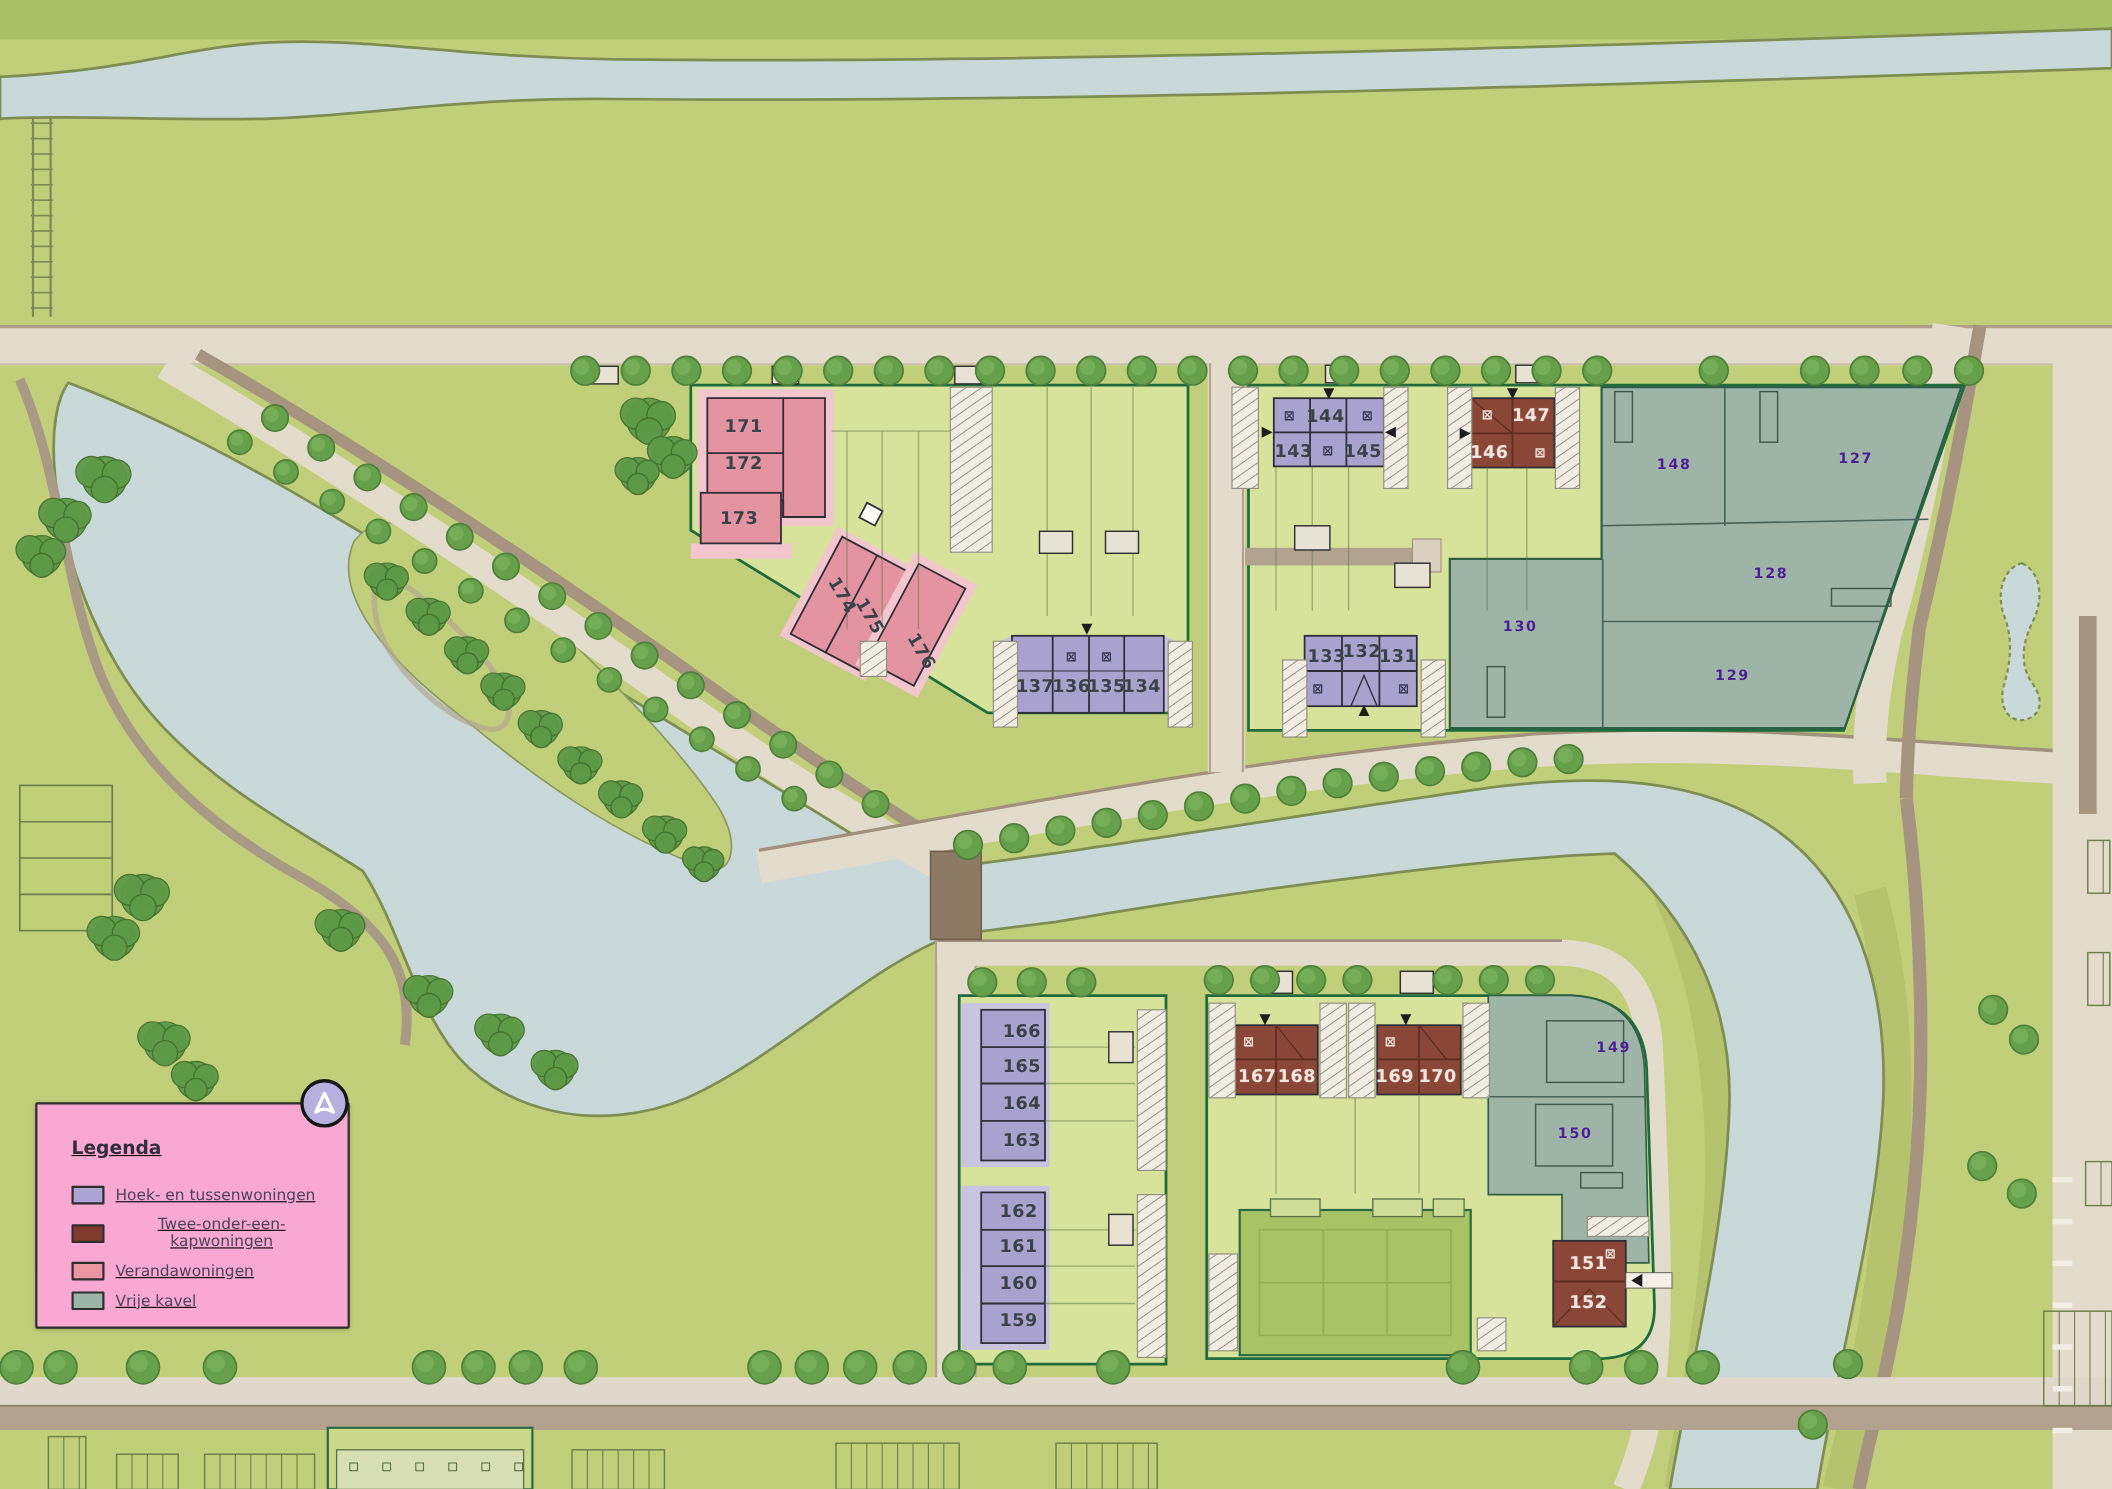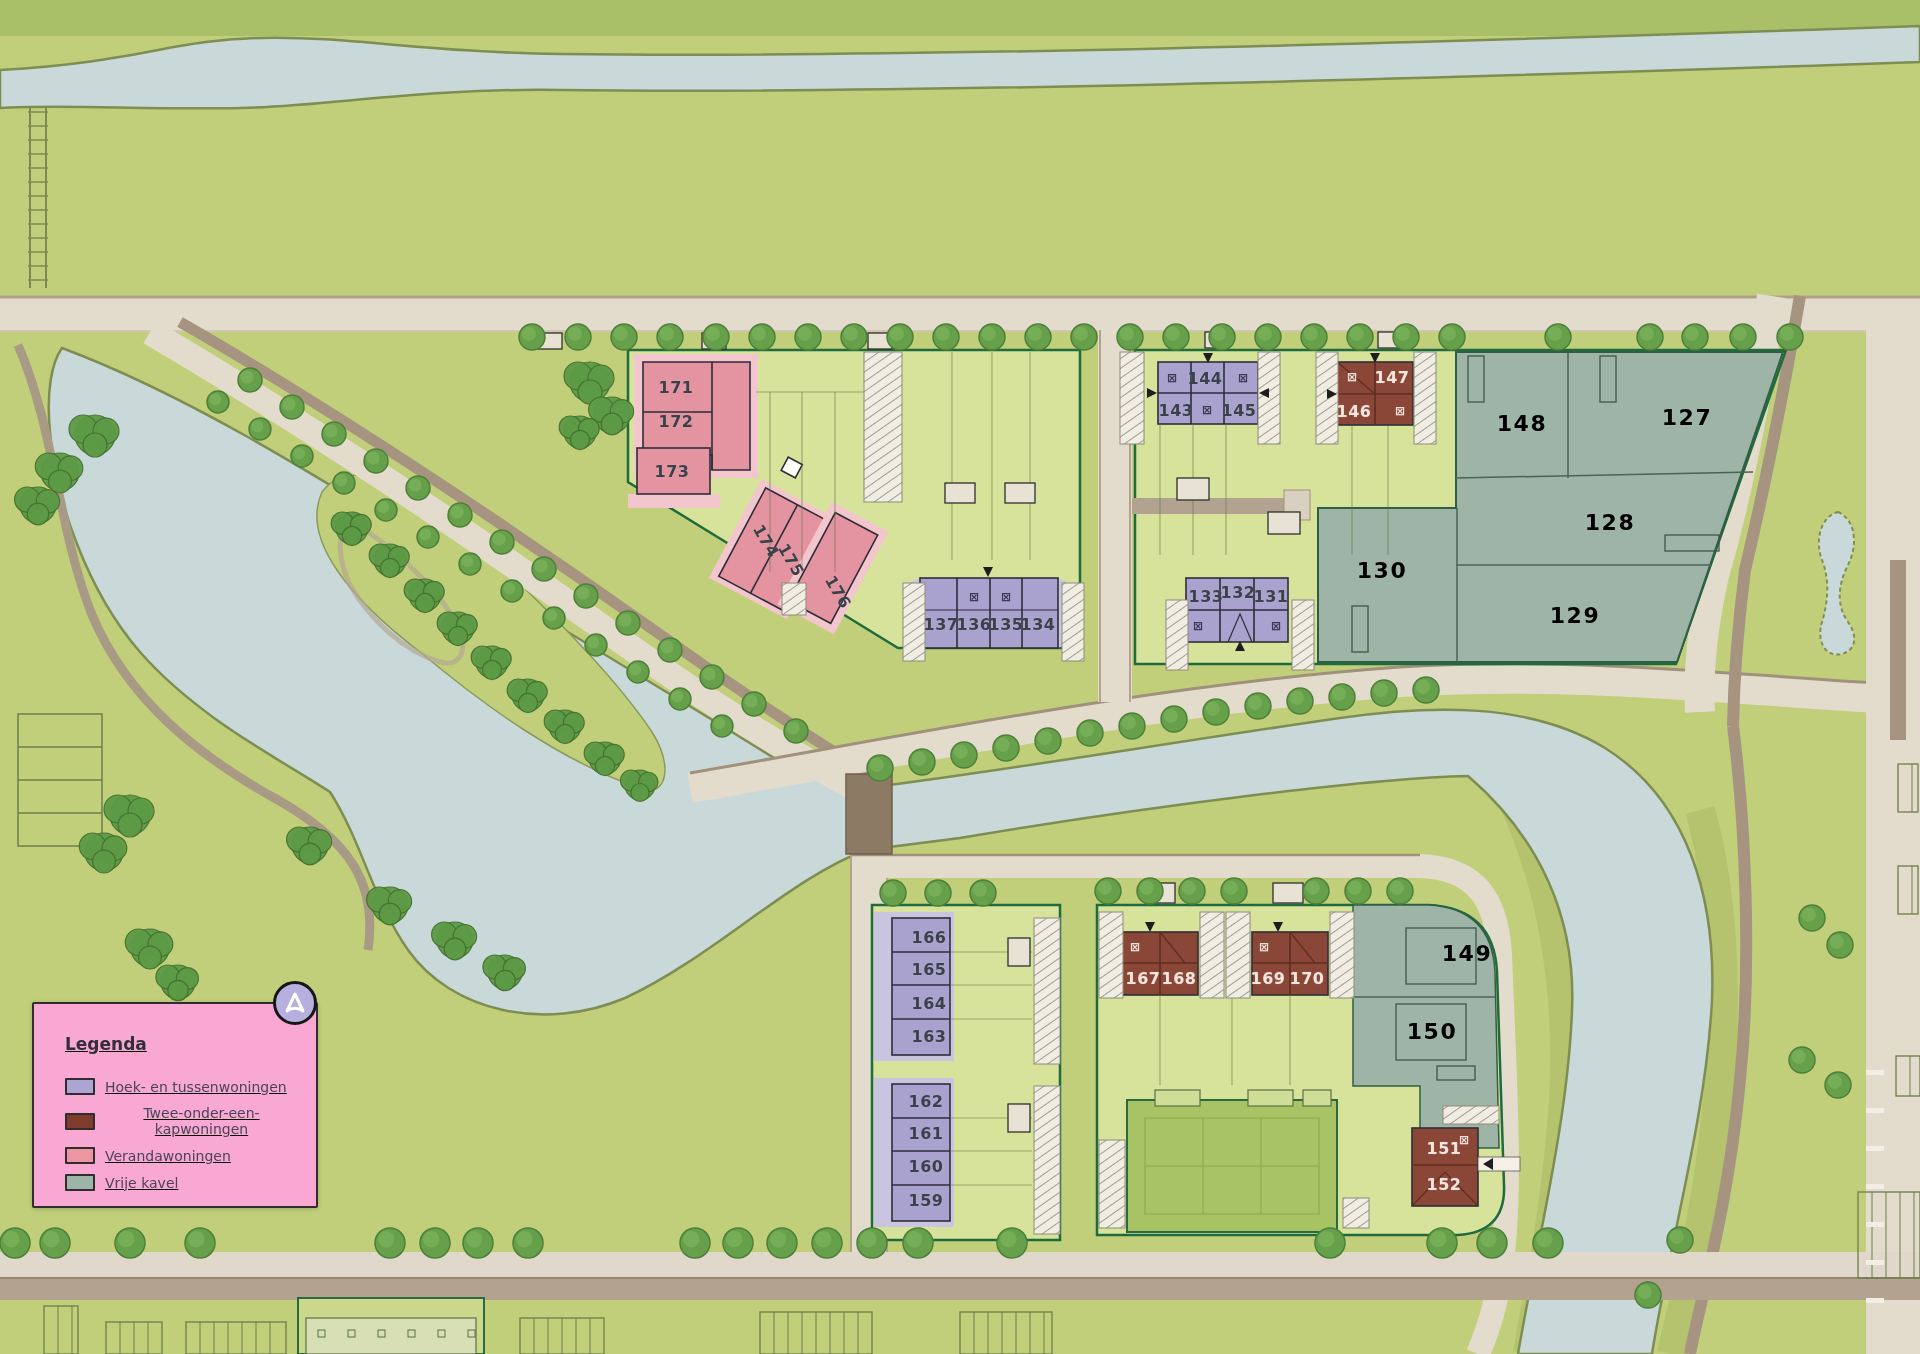--- a/index.html
+++ b/index.html
@@ -4,21 +4,21 @@
 <style>
   html,body{margin:0;padding:0;background:#9aa468;}
   #stage{position:relative;width:1920px;height:1354px;overflow:hidden;
          font-family:"DejaVu Sans","Liberation Sans",sans-serif;background:#c2cf7a;}
   #map-svg{position:absolute;left:0;top:0;}
   
   .plot-label{position:absolute;transform:translate(-50%,-50%);
     font-weight:700;font-size:16px;color:#3b4149;letter-spacing:.5px;white-space:nowrap;
     text-shadow:0 0 2px rgba(255,255,255,.15);}
   .plot-label.t-tweekap{color:#f4e6de;}
-  .plot-label.t-vrije{color:#000000;font-size:22px;letter-spacing:1.5px;}
+  .plot-label.t-vrije{color:#4c1d95;font-size:13px;letter-spacing:1.5px;}
   .plot-mark{position:absolute;transform:translate(-50%,-50%);font-size:12px;line-height:1;
     color:#3a3a55;font-weight:700;}
   .plot-mark.light{color:#efdfd8;}
   
   .legend{position:absolute;left:32px;top:1002px;width:286px;height:206px;box-sizing:border-box;
     background:#f9a8d4;border:2px solid #2e2e2e;border-radius:2px;padding:30px 18px 0 31px;
     box-shadow:0 1px 4px rgba(40,40,20,.25);text-decoration:underline;}
   .legend-title{font-size:17px;font-weight:700;color:#322f3a;margin:0 0 24px 0;}
   .legend-row{display:flex;align-items:center;margin-bottom:10px;}
   .legend-swatch{width:26px;height:13px;border:2px solid #2e2e2e;border-radius:1px;

